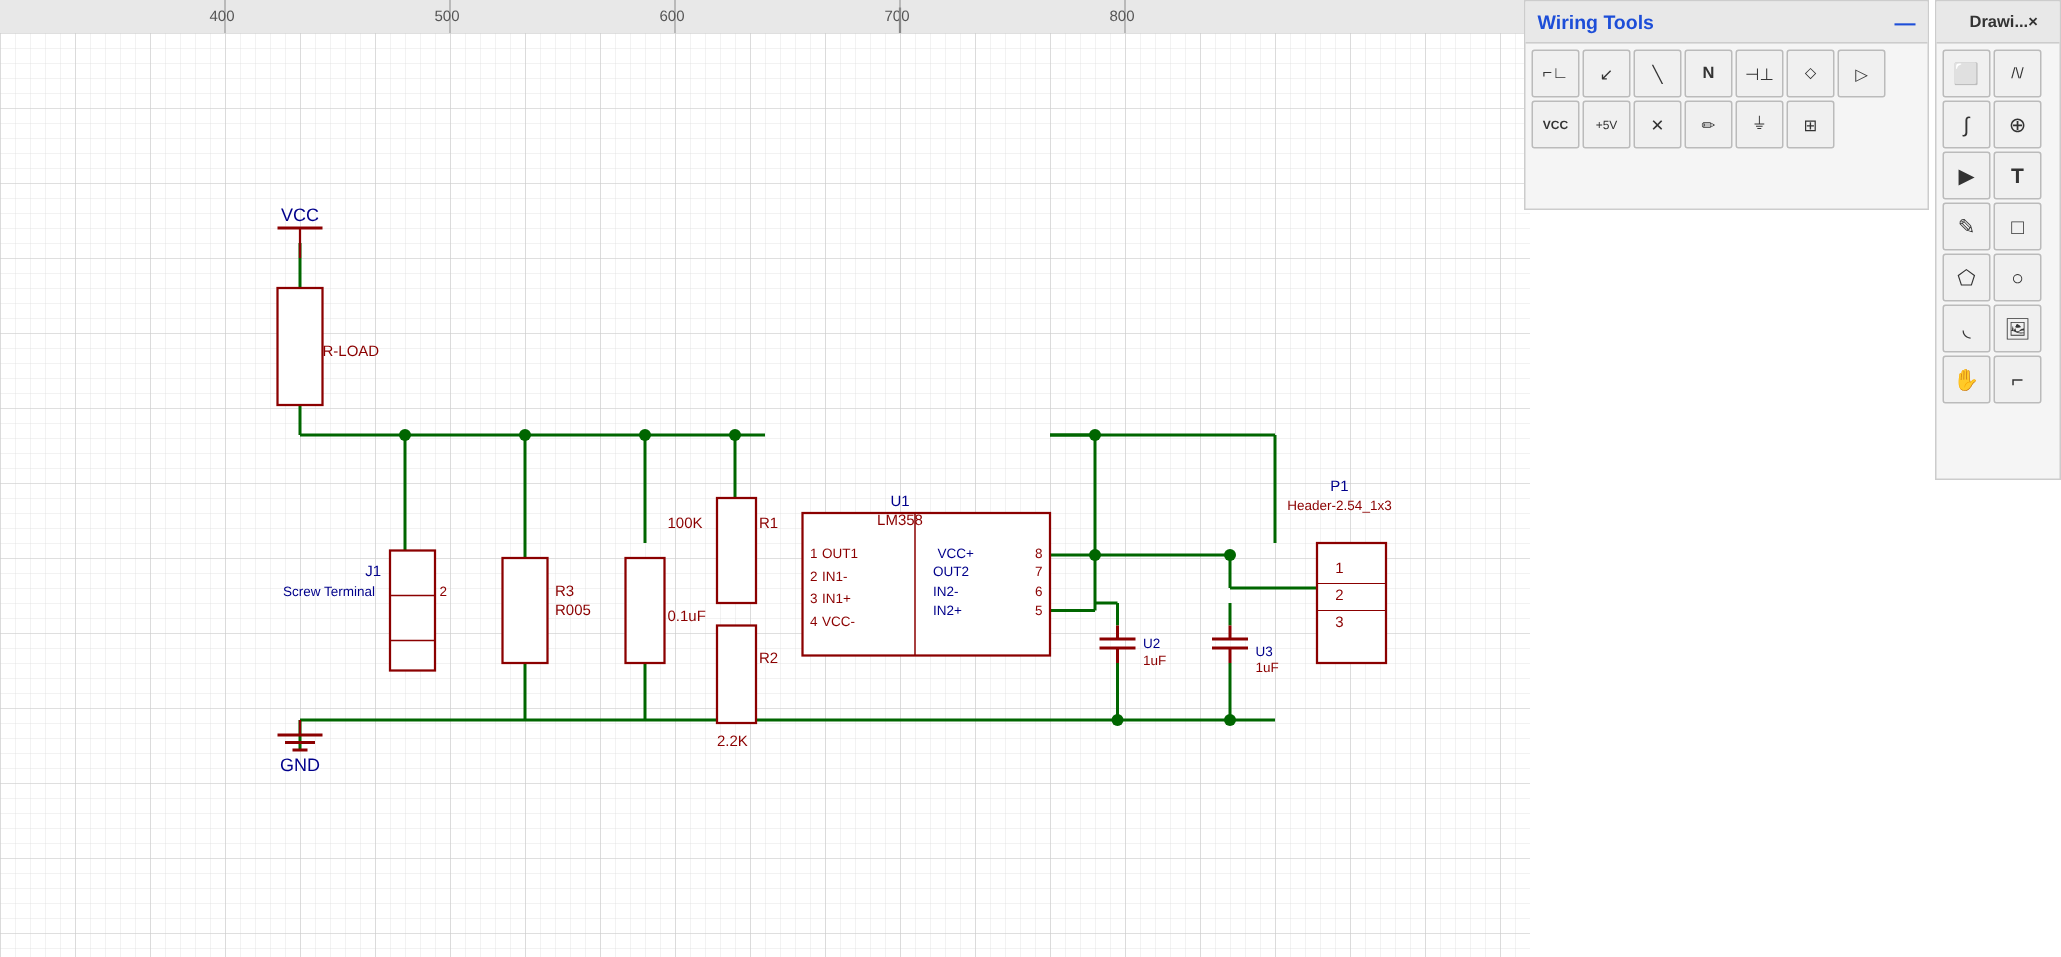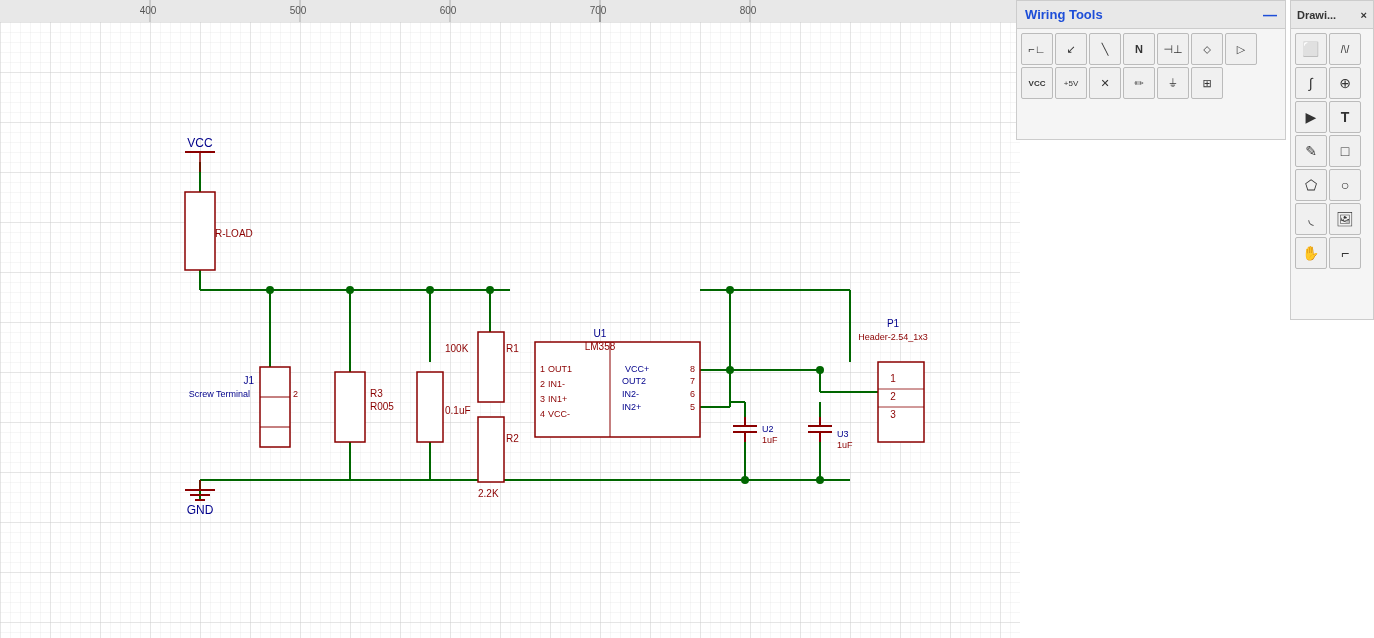--- a/index.html
+++ b/index.html
@@ -95,21 +95,21 @@
       height: 320px;
       background: #f5f5f5;
       border: 1px solid #ccc;
       z-index: 20;
     }
 
     #drawing-tools-header {
       display: flex;
       align-items: center;
       justify-content: space-between;
-      padding: 4px 6px;
+      padding: 4px 22px;
       background: #e8e8e8;
       border-bottom: 1px solid #ccc;
       height: 28px;
       font-size: 11px;
       font-weight: bold;
       color: #333;
     }
 
     #drawing-tools-body {
       display: flex;

